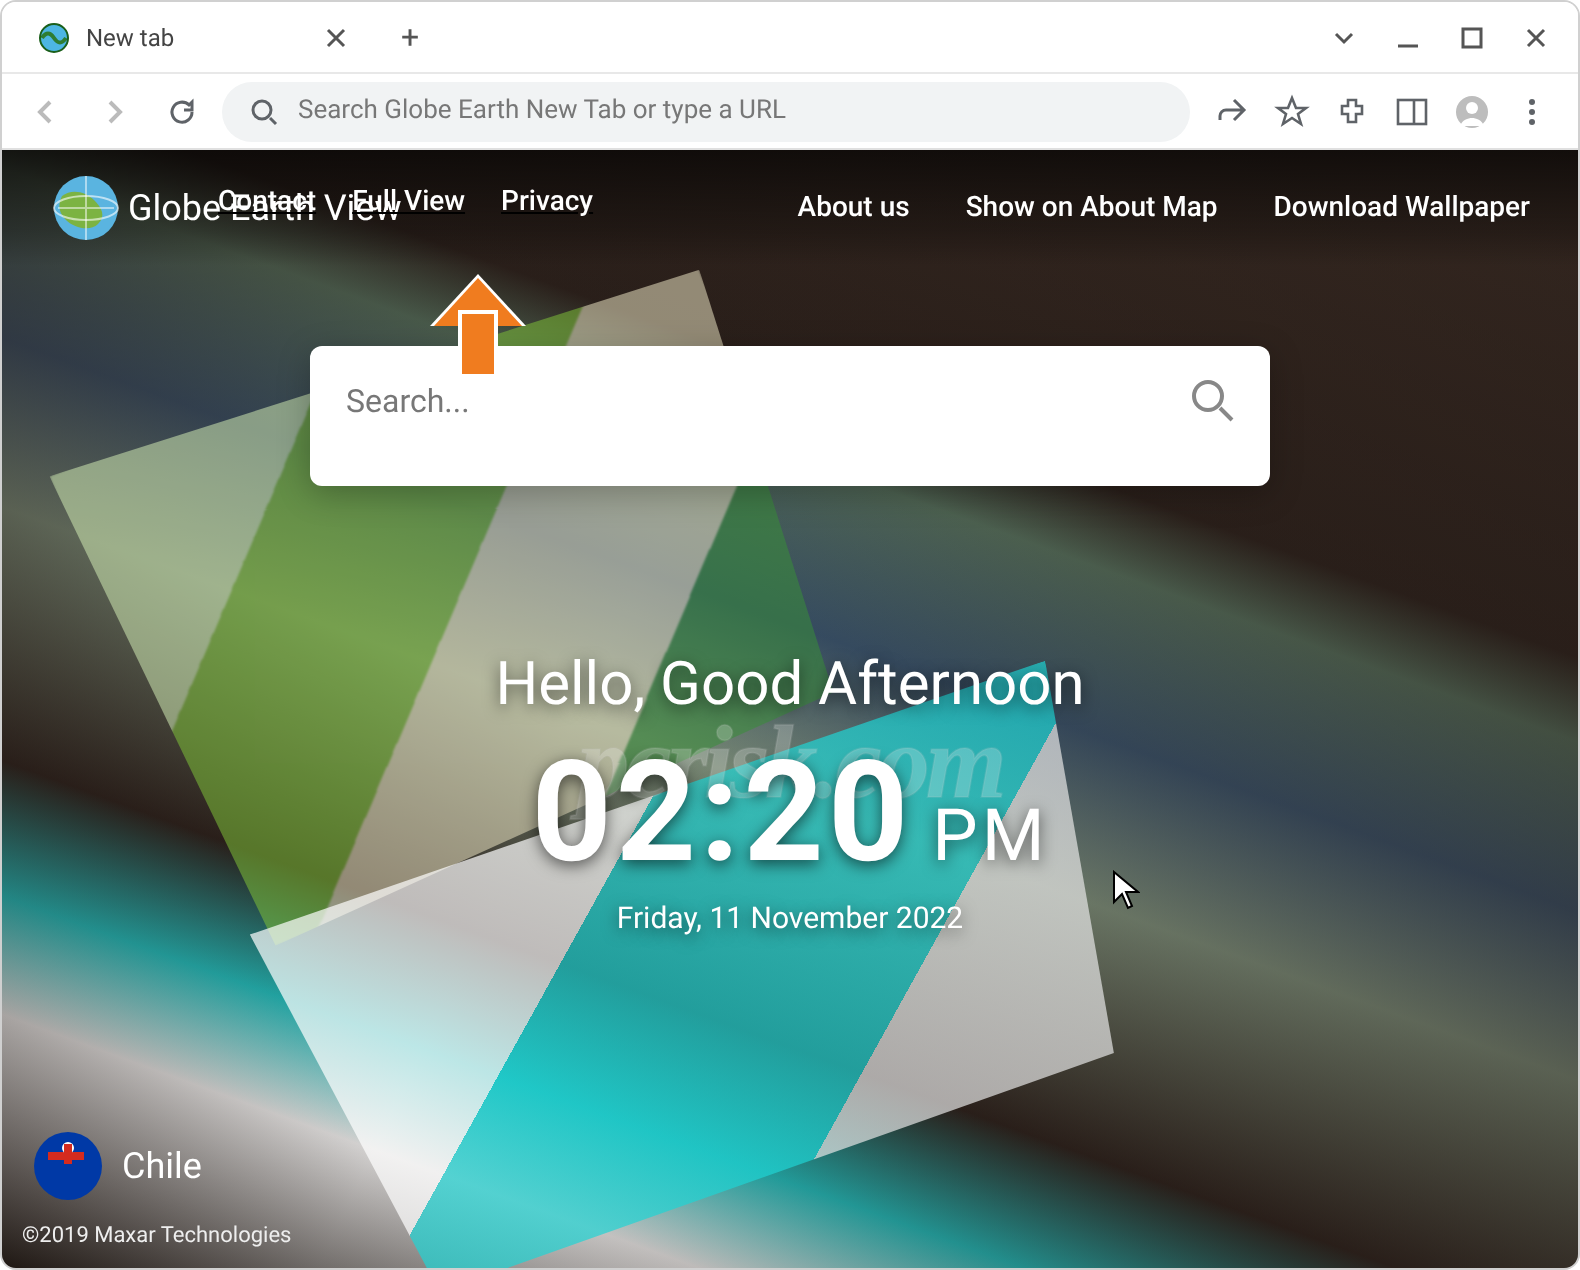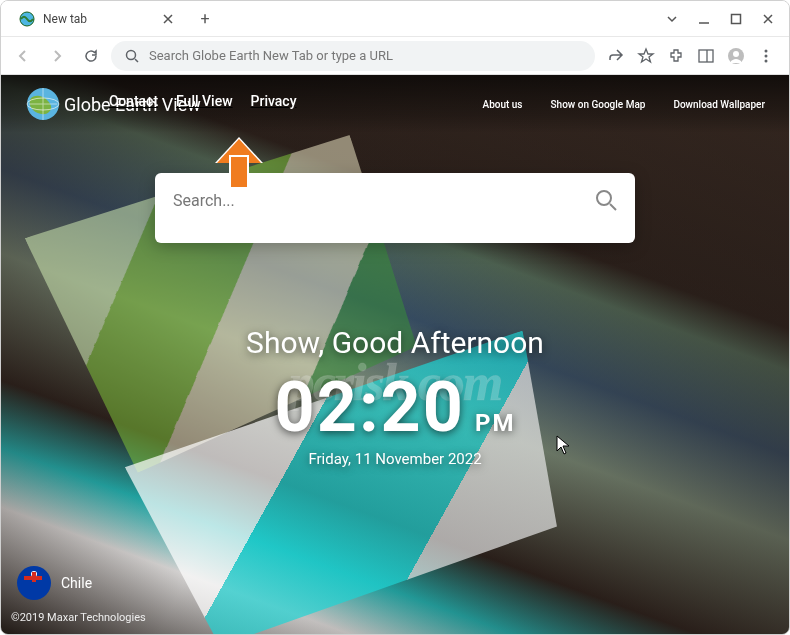--- a/index.html
+++ b/index.html
@@ -43,42 +43,42 @@
   background:
    linear-gradient(135deg, #ffffff 0 35%, #1fd4d4 35% 70%, #e5e5e5 70% 100%);
   transform:rotate(-16deg); opacity:.7;
   clip-path:polygon(0 10%,100% 0,95% 90%,10% 100%);
 }
 
 .header { position:absolute; top:0; left:0; right:0; height:58px; display:flex; align-items:center; padding:0 24px; gap:22px; background:linear-gradient(to bottom, rgba(0,0,0,0.65), rgba(0,0,0,0.25) 70%, transparent); z-index:5; }
 .logo { width:36px; height:36px; }
 .brand { color:#fff; font-size:18px; font-weight:400; margin-left:-4px; }
 .nav-links { display:flex; gap:28px; margin-left:auto; }
-.nav-links a { color:#fff; text-decoration:none; font-size:10px; font-weight:500; cursor:pointer; }
+.nav-links a { color:#fff; text-decoration:none; font-size:14px; font-weight:500; cursor:pointer; }
 .nav-left { display:flex; align-items:center; gap:7px; }
 .nl-stack { display:flex; gap:18px; }
 .nl-stack span { color:#fff; font-size:14px; font-weight:500; }
 
 .searchbox { position:absolute; top:98px; left:50%; transform:translateX(-50%); width:480px; height:70px; background:#fff; border-radius:6px; display:flex; align-items:center; padding:0 6px 16px 18px; box-shadow:0 4px 16px rgba(0,0,0,0.25); z-index:5; }
 .search-input { flex:1; border:none; outline:none; font-size:16px; color:#333; background:transparent; }
 .search-input::placeholder { color:#777; }
 .search-btn { width:46px; height:42px; display:flex; align-items:center; justify-content:center; cursor:pointer; color:#888; }
 
 .greeting { position:absolute; top:250px; left:0; right:0; text-align:center; color:#fff; z-index:5; text-shadow:0 2px 8px rgba(0,0,0,0.6); }
 .greeting h2 { font-size:30px; font-weight:400; }
 .clock { font-size:70px; font-weight:700; letter-spacing:2px; margin-top:6px; display:flex; align-items:baseline; justify-content:center; gap:10px; }
-.ampm { font-size:24px; font-weight:700; }
+.ampm { font-size:36px; font-weight:400; }
 .date { font-size:15px; margin-top:2px; font-weight:400; }
 
 .loc { position:absolute; left:16px; bottom:34px; display:flex; align-items:center; gap:10px; z-index:5; }
 .flag { width:34px; height:34px; border-radius:50%; background:#0039a6; position:relative; overflow:hidden; }
 .flag::before { content:""; position:absolute; top:10px; left:7px; width:18px; height:4px; background:#d52b1e; }
 .flag::after { content:""; position:absolute; top:6px; left:15px; width:4px; height:10px; background:#d52b1e; }
 .flag .star { position:absolute; top:5px; left:14px; width:6px; height:6px; background:#fff; border-radius:50%; }
-.loc-name { color:#fff; font-size:14px; }
+.loc-name { color:#fff; font-size:18px; }
 .copyright { position:absolute; left:10px; bottom:10px; color:#eee; font-size:11px; z-index:5; }
 
 
 .pointer { position:absolute; top:70px; left:216px; width:42px; height:52px; z-index:20; }
 .pointer .shaft { position:absolute; left:12px; top:10px; width:20px; height:34px; background:#f07c1f; border:2px solid #fff; }
 .pointer .head { position:absolute; left:0; top:-6px; width:0; height:0; border-left:22px solid transparent; border-right:22px solid transparent; border-bottom:24px solid #f07c1f; filter:drop-shadow(0 0 0 #fff); }
 .pointer .head::after { content:""; position:absolute; left:-18px; top:3px; width:0; height:0; border-left:18px solid transparent; border-right:18px solid transparent; border-bottom:19px solid #f07c1f; }
 .pointer .outline { position:absolute; left:-2px; top:-8px; width:0; height:0; border-left:24px solid transparent; border-right:24px solid transparent; border-bottom:26px solid #fff; z-index:-1; }
 
 
@@ -214,37 +214,37 @@
         </span>
         <span class="brand">Globe Earth View</span>
         <div class="nl-stack" style="position:absolute; left:108px; top:18px;text-decoration:underline;">
           <span>Contact</span>
           <span>Full View</span>
           <span>Privacy</span>
         </div>
       </div>
       <div class="nav-links">
         <a>About us</a>
-        <a>Show on Google Map</a>
+        <a>Show on About Map</a>
         <a>Download Wallpaper</a>
       </div>
     </div>
 
     <div class="searchbox">
       <input class="search-input" placeholder="Search..." style="">
       <div class="search-btn">
         <svg width="26" height="26" viewBox="0 0 26 26">
             <circle cx="11" cy="11" r="7" stroke="currentColor" stroke-width="2" fill="none"></circle>
             <path d="M17 17l6 6" stroke="currentColor" stroke-width="2"></path>
           </svg>
       </div>
     </div>
 
     <div class="greeting">
-      <h2>Show, Good Afternoon</h2>
+      <h2>Hello, Good Afternoon</h2>
       <div class="clock">
         <span>02:20</span>
         <span class="ampm">PM</span>
       </div>
       <div class="date">Friday, 11 November 2022</div>
     </div>
 
     <div class="loc">
       <div class="flag">
           <div class="star"></div>

